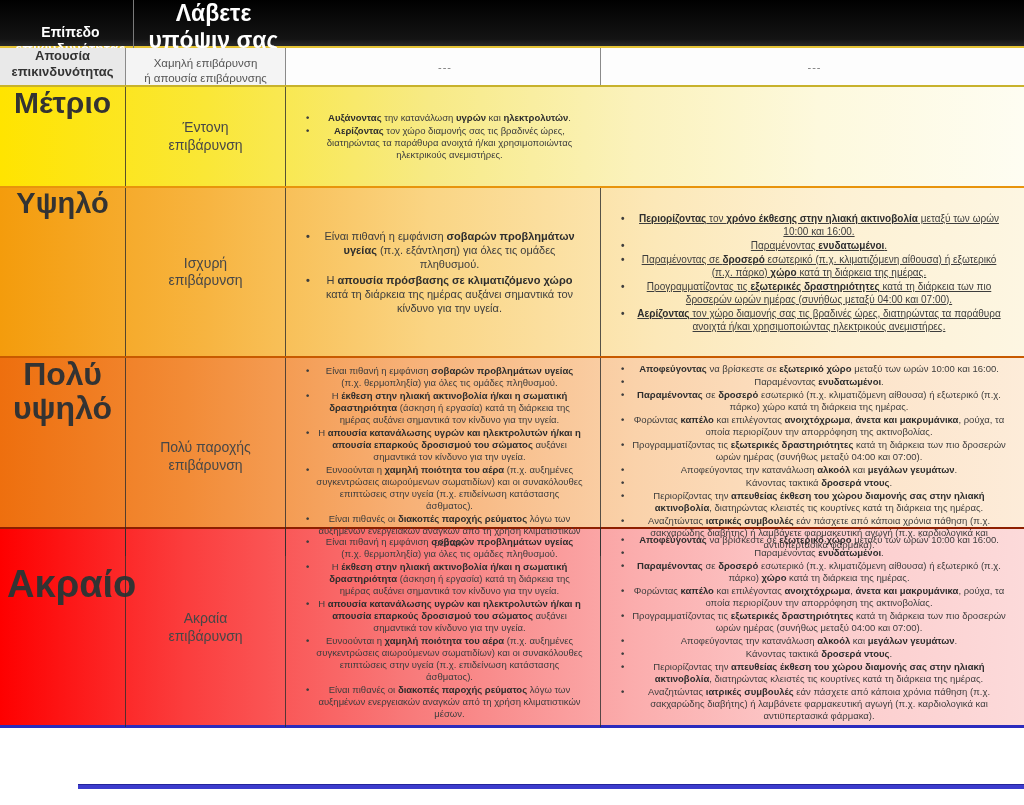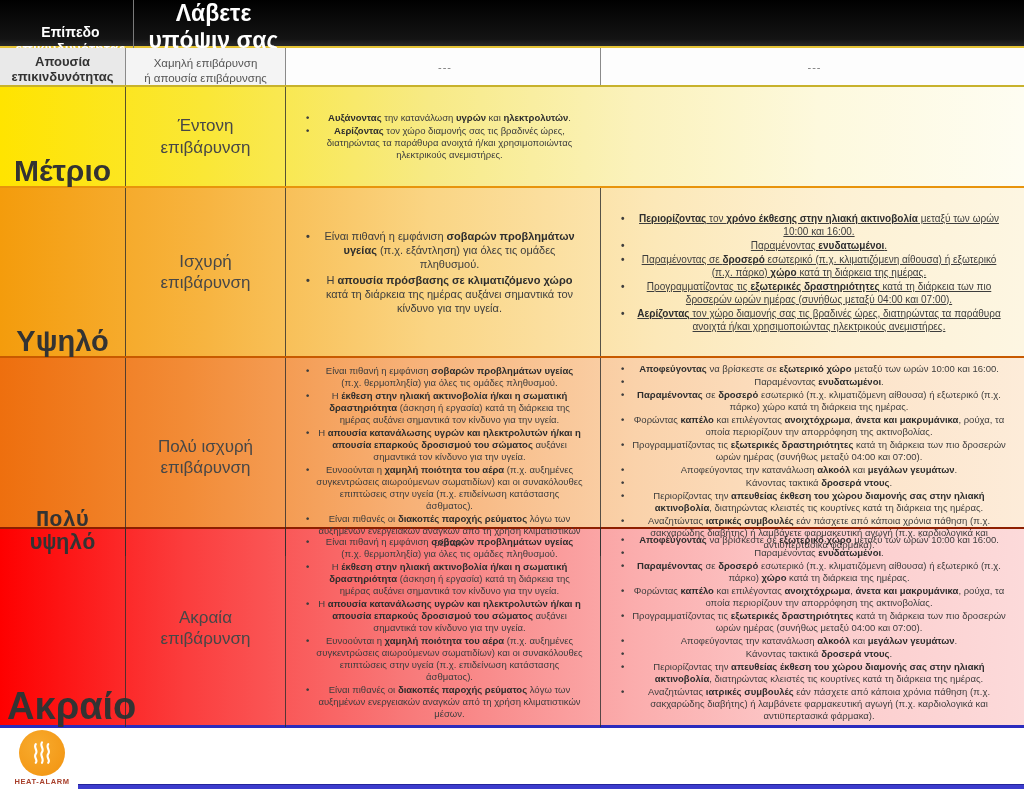--- a/index.html
+++ b/index.html
@@ -30,36 +30,36 @@
   .hcell {
     display: flex; align-items: center; justify-content: center;
     color: #ffffff; font-weight: bold; text-align: center;
     white-space: pre-line; line-height: 1.18;
   }
   .hcell.small { font-size: 14px; }
   .hcell.big { font-size: 23px; }
 
   
   .cell-level {
-    display: flex; align-items: flex-end; justify-content: center;
+    display: flex; align-items: flex-start; justify-content: center;
     text-align: center;
   }
   .level-text {
     font-weight: bold; color: #333333; white-space: pre-line; line-height: 1.05;
   }
   .exclaim {
     font-weight: bold; color: #7a1d1d; font-size: 46px; line-height: 0.8;
     margin-right: 3px; transform: translateY(-3px);
   }
   .exclaim:empty { display: none; }
   .cell-category {
     display: flex; align-items: center; justify-content: center;
     text-align: center;
   }
-  .category-text { font-size: 17px; color: #474747; white-space: pre-line; line-height: 1.25; }
+  .category-text { font-size: 14px; color: #474747; white-space: pre-line; line-height: 1.25; }
   .cell-consider, .cell-protect {
     display: flex; flex-direction: column; justify-content: center;
     padding: 4px 8px 4px 12px;
   }
   ul.bullets { list-style: none; }
   ul.bullets li {
     position: relative; padding-left: 9px; margin: 1px 8px;
     font-size: 9.5px; line-height: 1.26; color: #3d3d3d; text-align: center;
   }
   ul.bullets li::before {
@@ -92,21 +92,21 @@
   }
   .row-high .level-text { font-size: 29px; }
   .row-high .cell-consider li { font-size: 11px; line-height: 1.3; }
   .row-high .cell-protect li { font-size: 10px; line-height: 1.3; text-decoration: underline; }
 
   
   .row-veryhigh {
     height: 171px; border-bottom: 2px solid #8e1f00;
     background: linear-gradient(90deg, #ee6f0e 0%, #f28b36 18%, #f7b177 40%, #fad2aa 62%, #fce3c8 82%, #fdecd9 100%);
   }
-  .row-veryhigh .level-text { font-size: 22px; font-family: Liberation Mono, monospace; }
+  .row-veryhigh .level-text { font-size: 32px; }
 
   
   .row-extreme {
     height: 199px; border-bottom: 3px solid #2b2bbd;
     background: linear-gradient(90deg, #fe0000 0%, #fb3d3d 18%, #f87a7a 40%, #fbadad 62%, #fccccc 80%, #fcdada 100%);
   }
   .row-extreme .level-text { font-size: 38px; margin-top: 36px; }
 
   
   .footer { position: relative; height: 61px; background: #ffffff; }
@@ -196,21 +196,21 @@
         </div>
   </div>
 
   <div class="row risk-row row-veryhigh">
     <div class="cell cell-level">
 
       <span class="level-text">Πολύ
 υψηλό</span>
     </div>
     <div class="cell cell-category">
-      <span class="category-text">Πολύ ισχυρή
+      <span class="category-text">Πολύ παροχής
 επιβάρυνση</span>
     </div>
     <div class="cell cell-consider">
           <ul class="bullets">
             <li>Είναι πιθανή η εμφάνιση <b>σοβαρών προβλημάτων υγείας</b> (π.χ. θερμοπληξία) για όλες τις ομάδες πληθυσμού.</li>
             <li>Η <b>έκθεση στην ηλιακή ακτινοβολία ή/και η σωματική δραστηριότητα</b> (άσκηση ή εργασία) κατά τη διάρκεια της ημέρας αυξάνει σημαντικά τον κίνδυνο για την υγεία.</li>
             <li>Η <b>απουσία κατανάλωσης υγρών και ηλεκτρολυτών ή/και η απουσία επαρκούς δροσισμού του σώματος</b> αυξάνει σημαντικά τον κίνδυνο για την υγεία.</li>
             <li>Ευνοούνται η <b>χαμηλή ποιότητα του αέρα</b> (π.χ. αυξημένες συγκεντρώσεις αιωρούμενων σωματιδίων) και οι συνακόλουθες επιπτώσεις στην υγεία (π.χ. επιδείνωση κατάστασης άσθματος).</li>
             <li>Είναι πιθανές οι <b>διακοπές παροχής ρεύματος</b> λόγω των αυξημένων ενεργειακών αναγκών από τη χρήση κλιματιστικών μέσων.</li>
           </ul>
@@ -259,26 +259,14 @@
             <li>Κάνοντας τακτικά <b>δροσερά ντους</b>.</li>
             <li>Περιορίζοντας την <b>απευθείας έκθεση του χώρου διαμονής σας στην ηλιακή ακτινοβολία</b>, διατηρώντας κλειστές τις κουρτίνες κατά τη διάρκεια της ημέρας.</li>
             <li>Αναζητώντας <b>ιατρικές συμβουλές</b> εάν πάσχετε από κάποια χρόνια πάθηση (π.χ. σακχαρώδης διαβήτης) ή λαμβάνετε φαρμακευτική αγωγή (π.χ. καρδιολογικά και αντιϋπερτασικά φάρμακα).</li>
           </ul>
         </div>
   </div>
 </div>
 </div>
 
 <div class="footer">
-  <div class="logo">
-    <div class="logo-circle">
-      <svg width="32" height="32" viewBox="0 0 36 36" aria-hidden="true">
-        <g fill="none" stroke="#ffffff" stroke-width="2.4" stroke-linecap="round">
-          <path d="M11 8 c-3 4 3 7 0 11 c-3 4 3 7 0 10"></path>
-          <path d="M18 6 c-3 4 3 7 0 11 c-3 4 3 7 0 12"></path>
-          <path d="M25 8 c-3 4 3 7 0 11 c-3 4 3 7 0 10"></path>
-        </g>
-      </svg>
-    </div>
-    <div class="logo-label">HEAT-ALARM</div>
-  </div>
   <div class="bottom-bar"></div>
 </div>
 
 </body></html>

